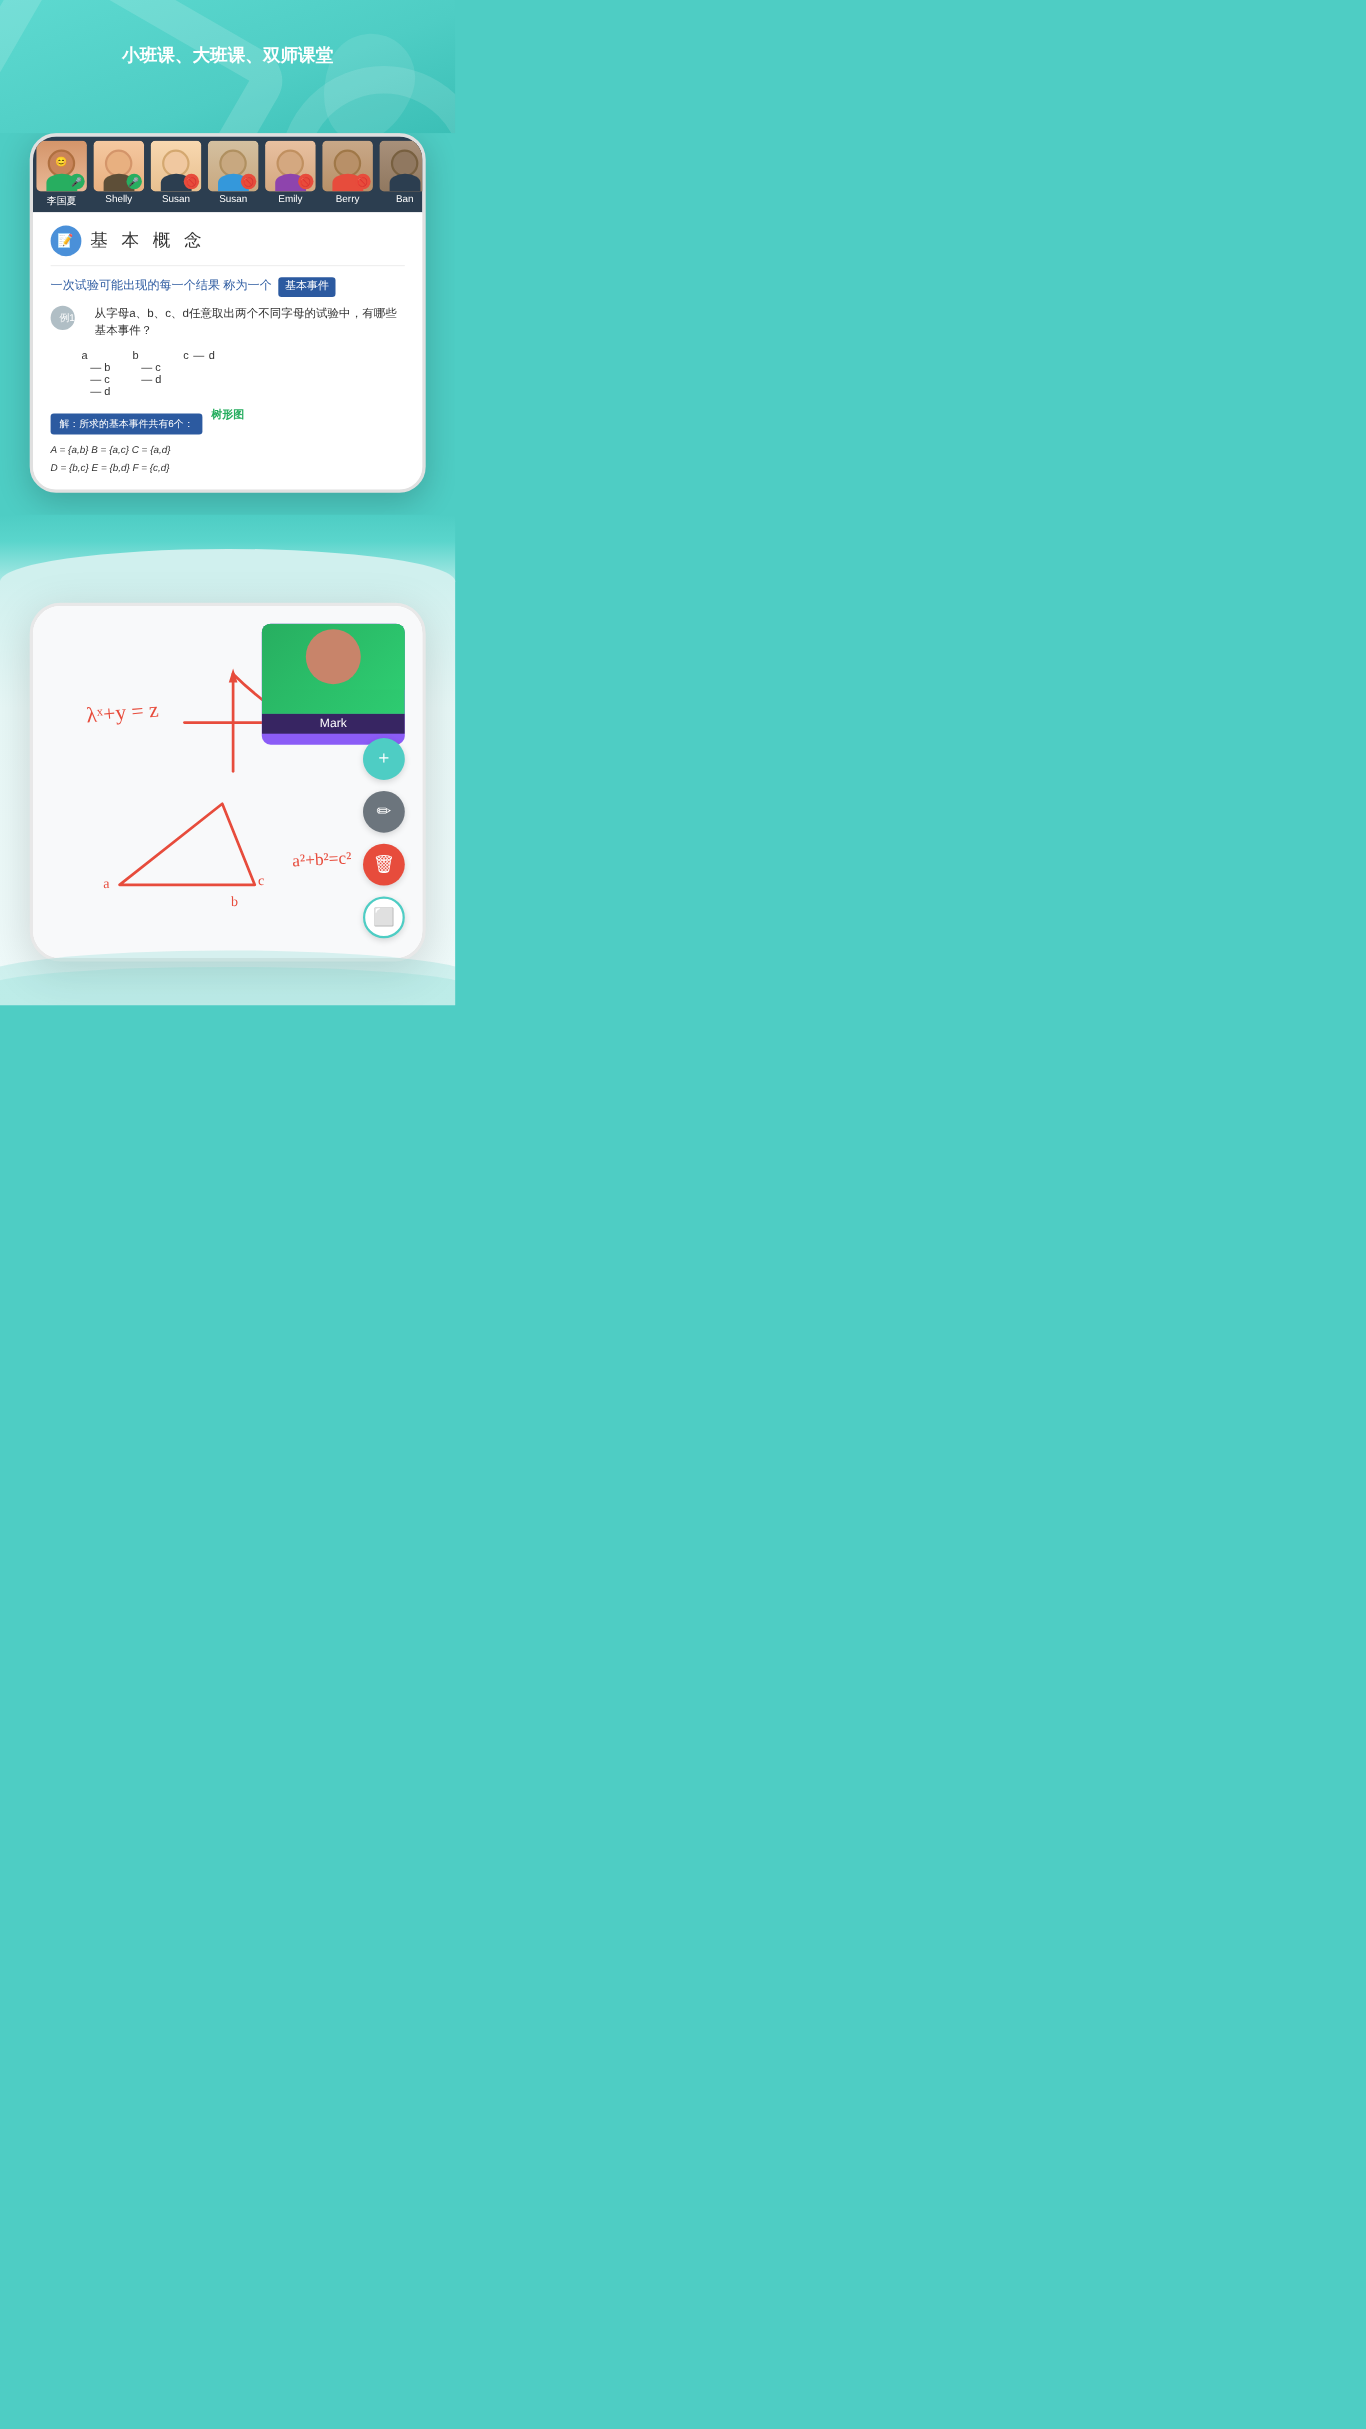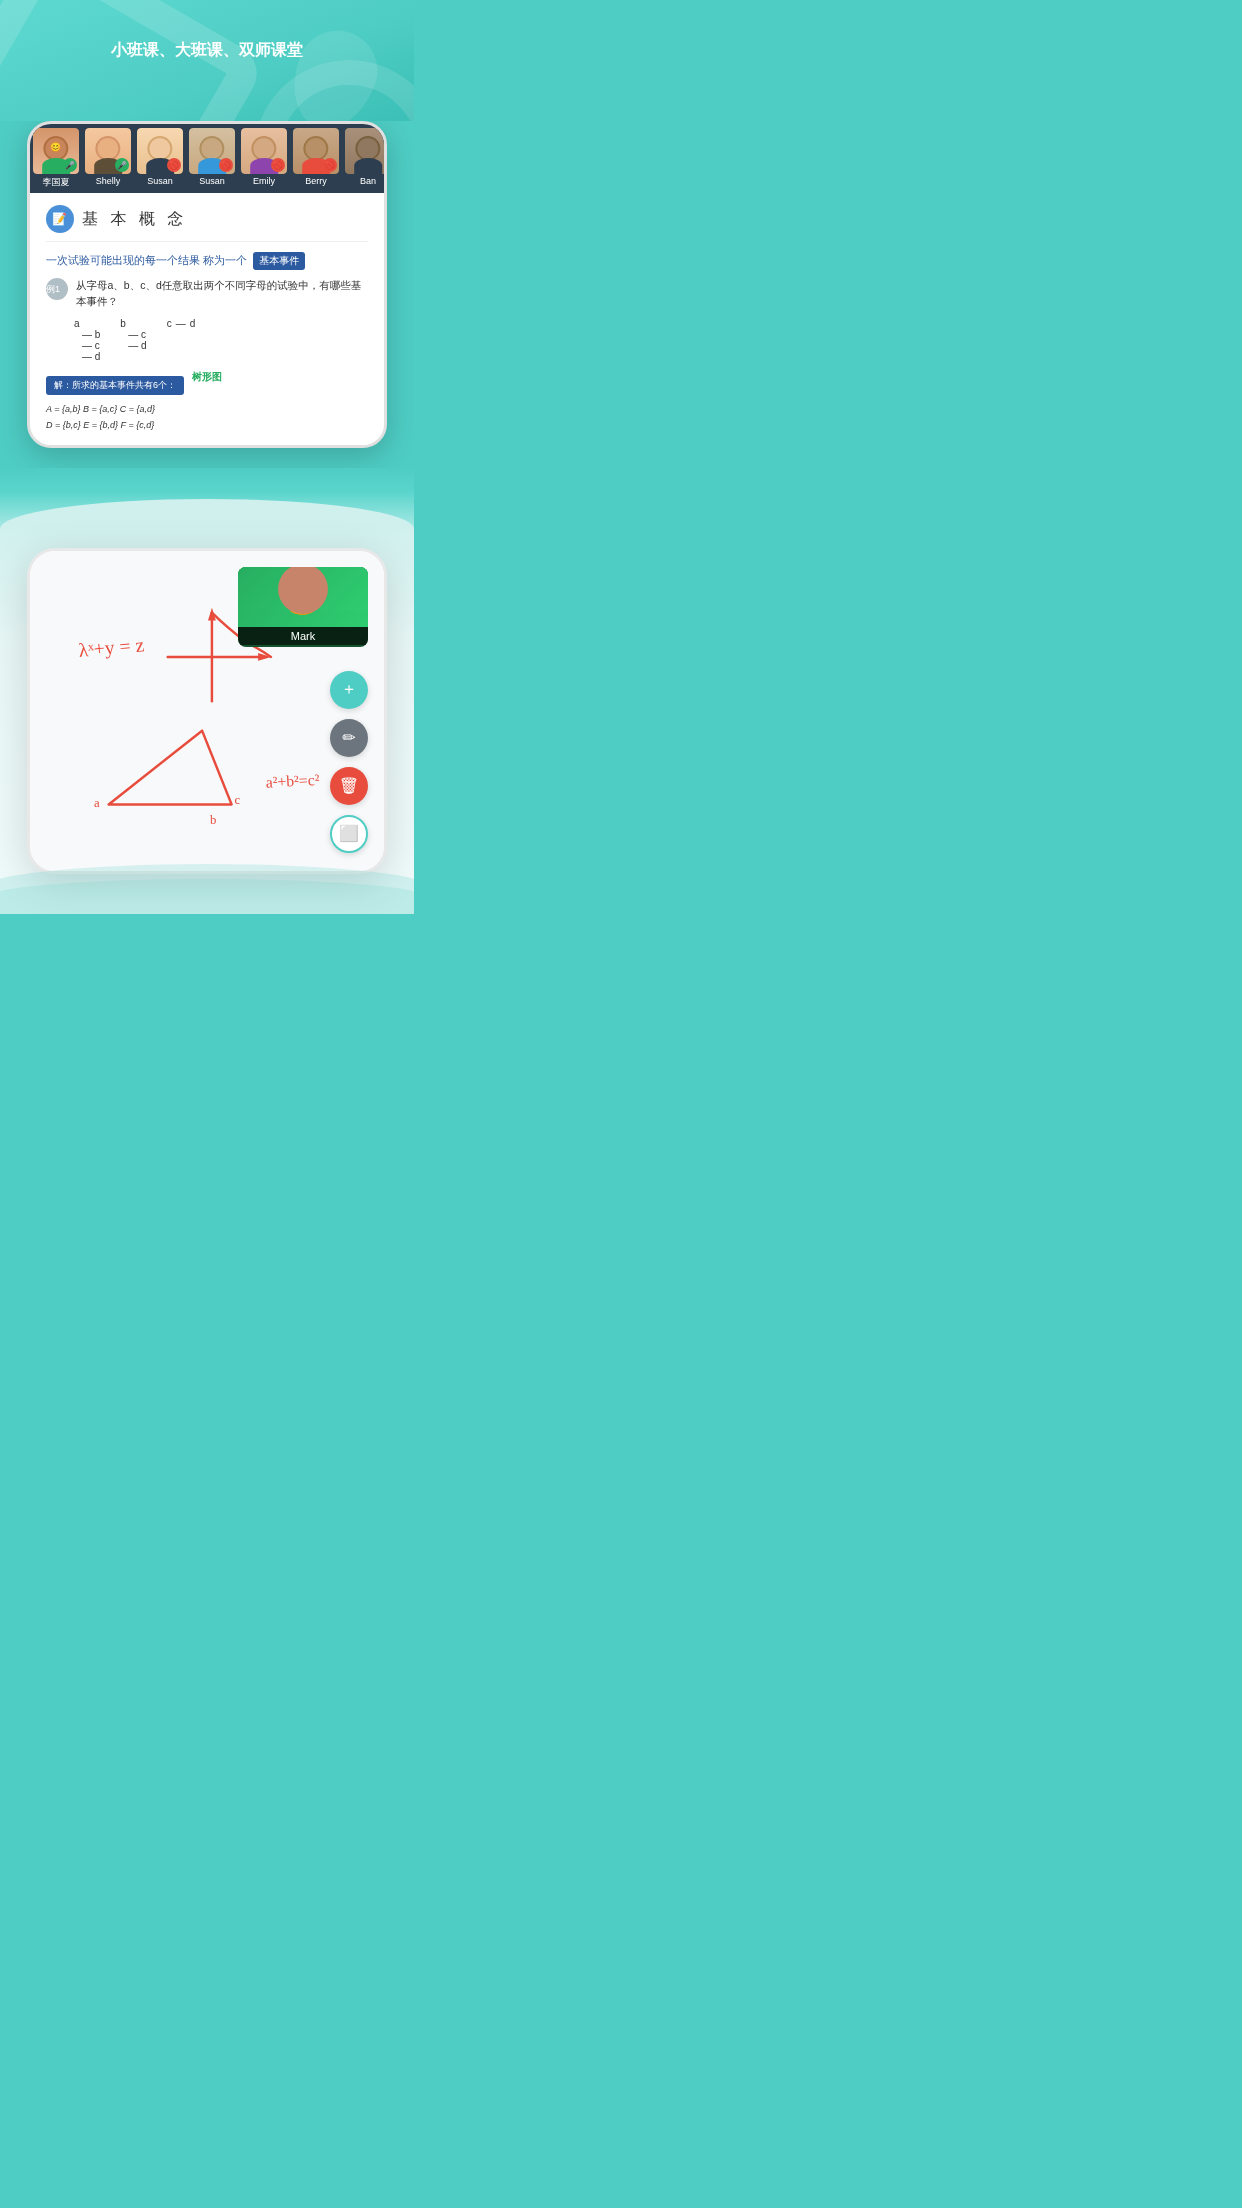--- a/index.html
+++ b/index.html
@@ -162,24 +162,24 @@
       display: flex;
       align-items: flex-start;
       margin: 8px 0;
       font-size: 10.5px;
       color: #333;
     }
     .q-num {
       width: 22px; height: 22px;
       background: #b0bec5;
       border-radius: 50%;
-      display: flex; align-items: center; justify-content: flex-start;
+      display: flex; align-items: center; justify-content: flex-end;
       color: white;
       font-size: 9px;
-      margin-right: 8px;
+      margin-right: 18px;
       flex-shrink: 0;
     }
     .tree-diagrams {
       display: flex;
       gap: 20px;
       margin: 8px 0 8px 28px;
       font-size: 10px;
       color: #333;
     }
     .tree-item {
@@ -252,24 +252,24 @@
       position: absolute;
       top: 0; left: 0;
       width: 100%; height: 100%;
       pointer-events: none;
     }
 
     
     .video-feed {
       position: absolute;
       top: 16px; right: 16px;
-      width: 130px; height: 80px;
+      width: 130px; height: 110px;
       border-radius: 8px;
       overflow: hidden;
-      background: #14532d;
+      background: #8b5cf6;
     }
     .video-person {
       width: 100%; height: 75%;
       background: linear-gradient(135deg, #27ae60 0%, #2ecc71 100%);
       display: flex; align-items: center; justify-content: center;
       font-size: 40px;
     }
     .video-name-bar {
       background: rgba(0,0,0,0.6);
       color: white;

